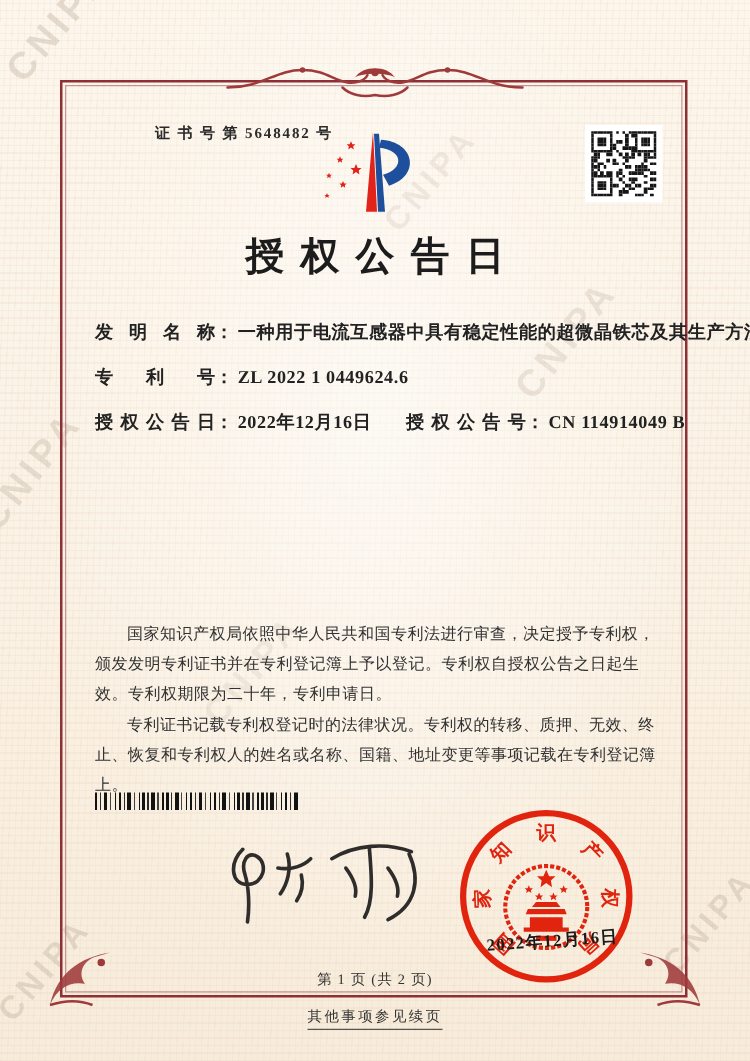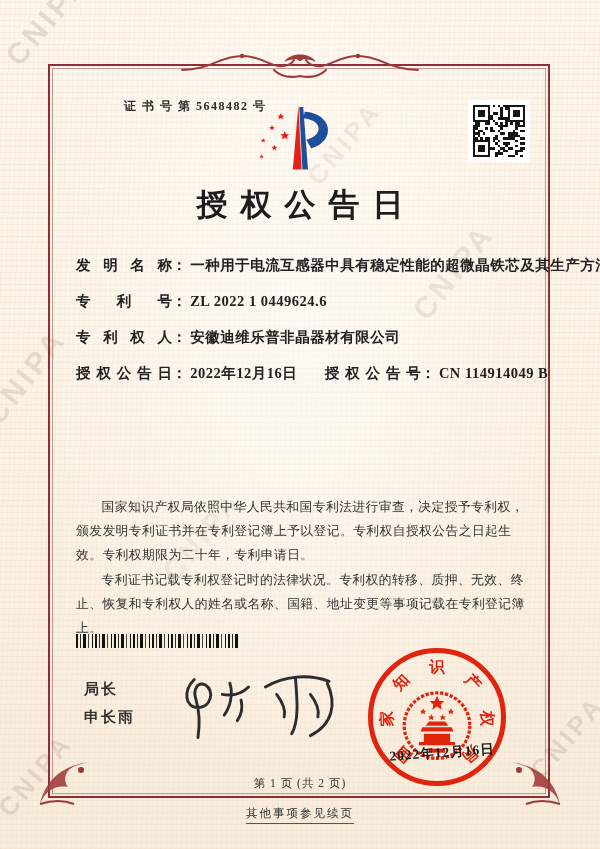--- a/index.html
+++ b/index.html
@@ -414,47 +414,39 @@
 
   <div class="fields">
     <div class="row">
       <span class="f-label">发明名称</span><span class="f-colon">：</span>
       <span class="f-value">一种用于电流互感器中具有稳定性能的超微晶铁芯及其生产方法</span>
     </div>
     <div class="row">
       <span class="f-label">专利号</span><span class="f-colon">：</span>
       <span class="f-value">ZL 2022 1 0449624.6</span>
     </div>
-    <div class="row">
-      <span class="f-label">专利权人</span><span class="f-colon">：</span>
-      <span class="f-value">安徽迪维乐普非晶器材有限公司</span>
-    </div>
     <div class="row dual">
       <span class="pair1">
         <span class="f-label">授权公告日</span><span class="f-colon">：</span>
         <span class="f-value">2022年12月16日</span>
       </span>
       <span class="pair2">
         <span class="f-label">授权公告号</span><span class="f-colon">：</span>
         <span class="f-value">CN 114914049 B</span>
       </span>
     </div>
   </div>
 
   <div class="legal">
     <p>国家知识产权局依照中华人民共和国专利法进行审查，决定授予专利权，颁发发明专利证书并在专利登记簿上予以登记。专利权自授权公告之日起生效。专利权期限为二十年，专利申请日。</p>
     <p>专利证书记载专利权登记时的法律状况。专利权的转移、质押、无效、终止、恢复和专利权人的姓名或名称、国籍、地址变更等事项记载在专利登记簿上。</p>
   </div>
 
   <div class="barcode"></div>
 
-  <div class="signoff">
-    <div>局长</div>
-    <div>申长雨</div>
-  </div>
 
   <svg class="signature" width="178" height="86" viewBox="0 0 190 90">
     <g fill="none" stroke="#1d1d1d" stroke-width="3.1" stroke-linecap="round" opacity="0.92">
       <path d="M28,22 C16,34 18,52 32,52 C46,52 50,34 40,28 C32,24 26,32 30,44 C33,54 34,70 32,84"></path>
       <path d="M66,26 C70,38 66,52 60,60"></path>
       <path d="M58,38 C70,40 80,36 86,30"></path>
       <path d="M78,44 C80,52 78,60 74,66"></path>
       <path d="M104,30 C124,18 150,16 172,24"></path>
       <path d="M136,20 C138,44 140,66 132,80"></path>
       <path d="M116,38 C122,46 126,54 124,62"></path>

